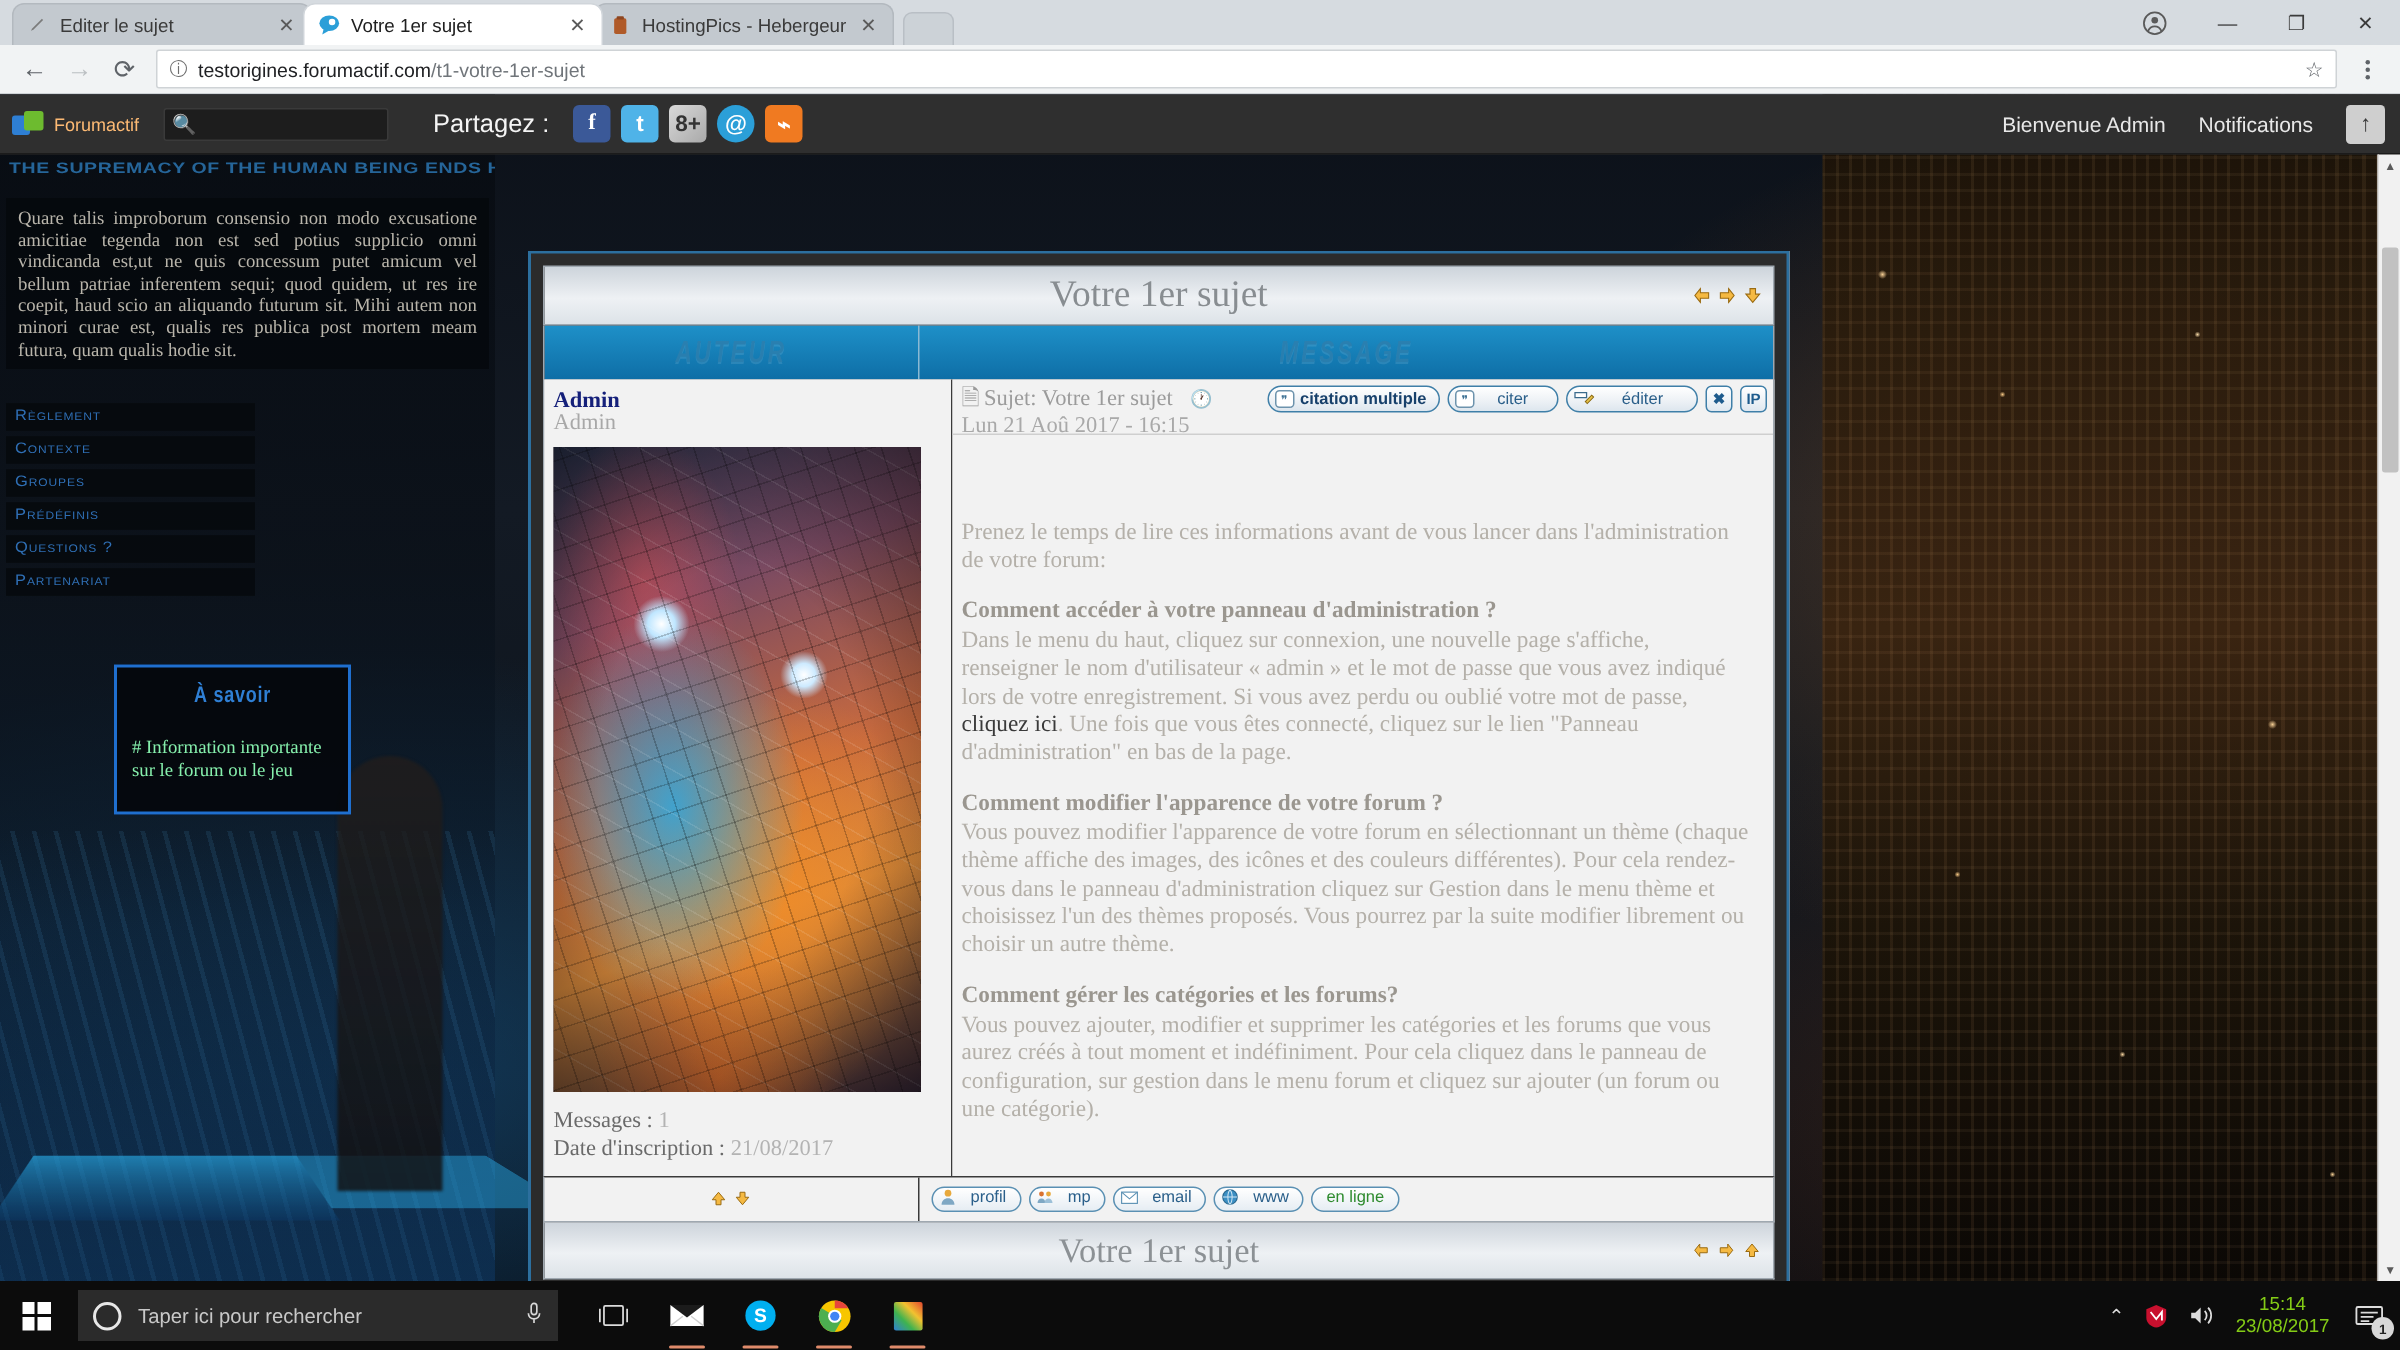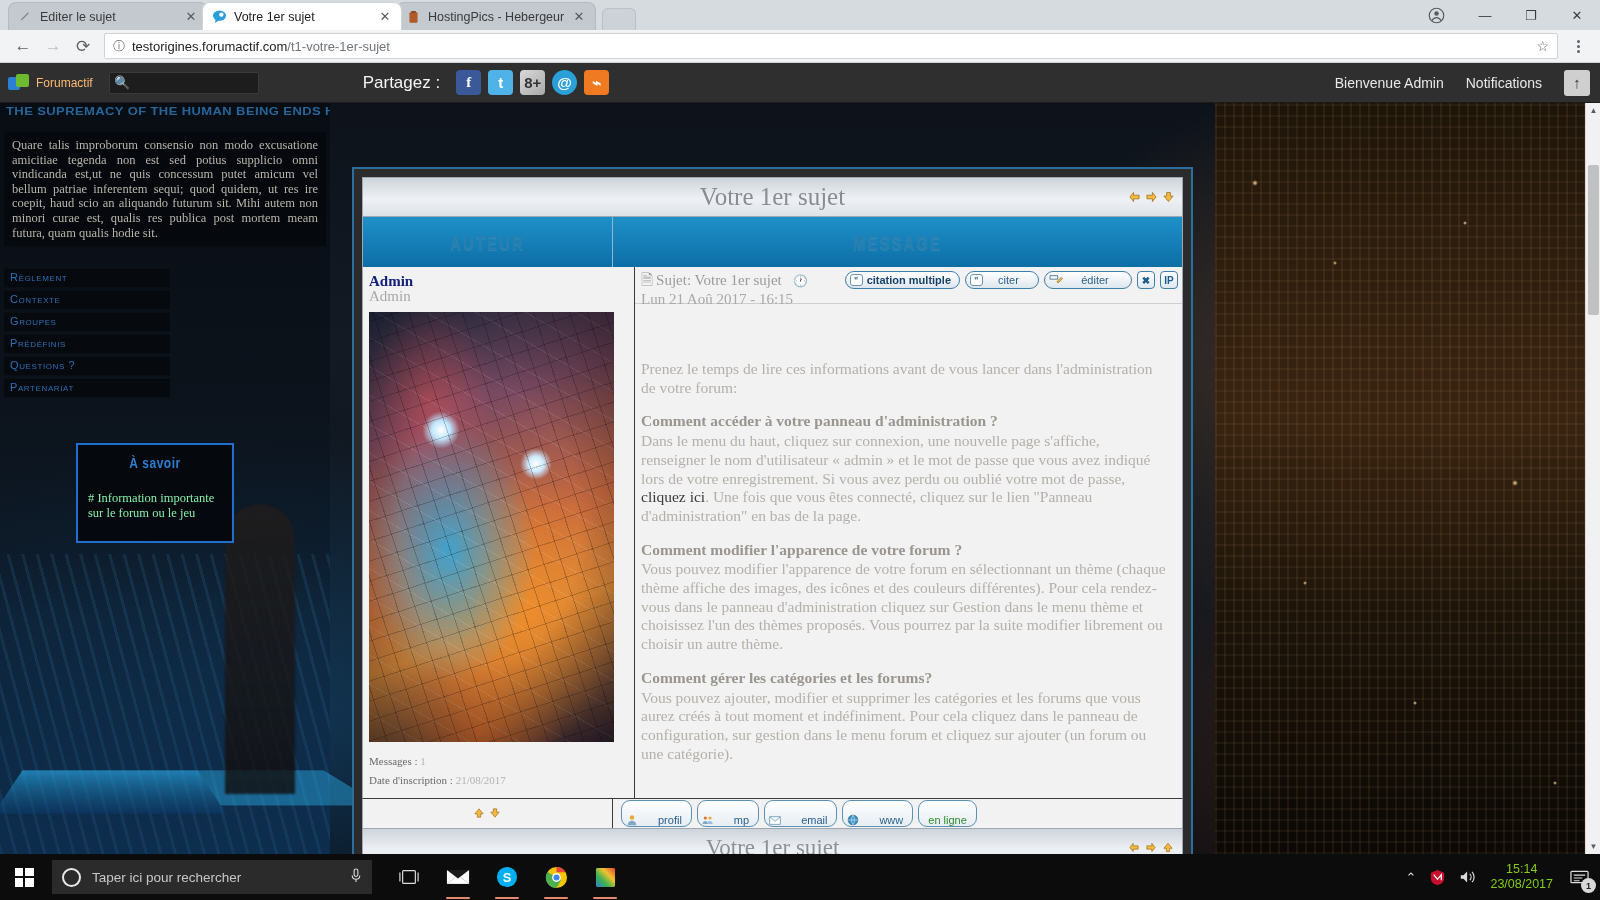--- a/index.html
+++ b/index.html
@@ -142,21 +142,21 @@
   .fa-logo { display: flex; align-items: center; margin-left: 8px; }
   .fa-logo-mark { width: 22px; height: 18px; position: relative; margin-right: 6px; }
   .fa-logo-mark .b1 { position: absolute; left: 0; top: 3px; width: 12px; height: 13px; background: #2e7fd4; border-radius: 2px;}
   .fa-logo-mark .b2 { position: absolute; left: 8px; top: 0px; width: 13px; height: 13px; background: #6dbb2f; border-radius: 2px;}
   .fa-logo-text { color: #fdba74; font-size: 12px; }
   .fa-search {
     width: 150px; height: 22px; background: #1d1d1d; border: 1px solid #3a3a3a;
     margin-left: 16px; border-radius: 2px; display: flex; align-items: center;
   }
   .fa-search .mag { margin-left: 5px; font-size: 13px; }
-  .fa-share { margin-left: 104px; color: #f4f4f4; font-size: 17px; }
+  .fa-share { margin-left: 30px; color: #f4f4f4; font-size: 17px; }
   .fa-socials { display: flex; align-items: center; gap: 7px; margin-left: 16px; }
   .soc { width: 25px; height: 25px; border-radius: 4px; display: flex; align-items: center;
          justify-content: center; color: #fff; font-size: 15px; font-weight: bold; }
   .soc.fb { background: #3b5998; font-family: "Liberation Serif", serif; }
   .soc.tw { background: #4fb3e8; }
   .soc.gp { background: linear-gradient(135deg,#d9d9d9,#a9a9a9); color:#333; }
   .soc.em { background: #2b9fd8; border-radius: 50%; }
   .soc.rs { background: #f07a21; }
   .fa-right { margin-left: auto; display: flex; align-items: center; gap: 22px; padding-right: 10px; }
   .fa-right a { color: #e8e8e8; font-size: 14px; text-decoration: none; }
@@ -211,22 +211,22 @@
     align-items: center; justify-content: center;
   }
   .t-head .t-title {
     font-family: "Liberation Serif", serif; font-size: 25px; color: #888d91;
   }
   .t-arrows { position: absolute; right: 8px; top: 50%; transform: translateY(-50%);
               display: flex; gap: 6px; }
   .arrow { width: 11px; height: 11px; position: relative; }
   .arrow svg { display: block; }
 
-  .t-colhead { display: flex; height: 50px; background: linear-gradient(180deg,#1e90c8 0%, #0e6ea6 100%);
-               border-left:1px solid #9fa8b0; border-right:1px solid #9fa8b0;}
+  .t-colhead { display: flex; height: 36px; background: linear-gradient(180deg,#1e90c8 0%, #0e6ea6 100%);
+               border-left:1px solid #9fa8b0; border-right:1px solid #9fa8b0;font-style:italic;}
   .t-colhead .c-author { width: 250px; border-right: 1px solid #8bb9d3; display:flex;
       align-items:center; justify-content:center; }
   .t-colhead .c-msg { flex: 1; display:flex; align-items:center; justify-content:center; }
   .colhead-label {
     color: #2d7fae; font-size: 15px; font-weight: bold; letter-spacing: 2px;
     text-transform: uppercase; font-family: "Liberation Sans", sans-serif;
     transform: scaleY(1.35); text-shadow: 0 1px 0 rgba(255,255,255,.12);
     opacity: .85;
   }
 
@@ -255,21 +255,21 @@
   }
   .au-avatar .mosaic {
     position:absolute; inset:0;
     background:
       repeating-linear-gradient(72deg, rgba(0,0,0,.22) 0 1px, transparent 1px 17px),
       repeating-linear-gradient(-18deg, rgba(0,0,0,.20) 0 1px, transparent 1px 19px),
       repeating-linear-gradient(30deg, rgba(255,255,255,.10) 0 1px, transparent 1px 25px);
   }
   .au-avatar .vign { position:absolute; inset:0;
     background: radial-gradient(ellipse 200px 300px at 120px 215px, transparent 45%, rgba(0,0,0,.5) 100%); }
-  .au-stats { margin-top: 10px; font-size: 11px; color: #7a7a7a; line-height: 19px; }
+  .au-stats { margin-top: 10px; font-size: 15px; color: #7a7a7a; line-height: 19px; }
   .au-stats .k { color: #6a6a6a; }
   .au-stats .v { color: #b3b3b3; }
 
   .cell-msg { flex: 1; background: #f2f2f2; display: flex; flex-direction: column; gap: 44px; }
   .msg-top {
     height: 37px; border-bottom: 1px solid #cfcfcf; display: flex; align-items: flex-start;
     padding: 4px 6px 0 6px; position: relative;
   }
   .msg-subj { font-family: "Liberation Serif", serif; font-size: 15px; color: #9b9b9b; line-height: 18px; }
   .msg-subj .pg { margin-right: 3px; color:#9b9b9b; }
@@ -303,23 +303,23 @@
   .msg-body a.inline { color: #3a3a3a; font-weight: 500; text-decoration: none; }
 
   .t-footrow {
     display: flex; height: 31px; background: #f2f2f2;
     border: 1px solid #9fa8b0; border-top: 1px solid #3a3a3a;
   }
   .t-footrow .fa-left { width: 250px; border-right: 1px solid #3a3a3a;
        display: flex; align-items: center; justify-content: center; gap: 5px; }
   .t-footrow .fa-rightcell { flex: 1; display: flex; align-items: center; padding-left: 8px; gap: 5px; }
   .btn-profile {
-    height: 27px; border: 1px solid #5a90b3; border-radius: 9px;
+    height: 17px; border: 1px solid #5a90b3; border-radius: 9px;
     background: linear-gradient(180deg,#ffffff,#e6edf3);
-    display:flex; align-items:flex-end; gap:20px; padding: 0 9px 0 4px; font-size: 11px; color:#2a5f8a;
+    display:flex; align-items:flex-start; gap:9px; padding: 0 9px 0 4px; font-size: 11px; color:#2a5f8a;
   }
   .btn-profile.green .lbl { color: #2e8b2e; }
   .mini { width:12px; height:12px; display:flex; align-items:center; justify-content:center; font-size:10px; }
 
   .t-foot {
     height: 38px; background: linear-gradient(180deg,#cdd4db 0%, #eef1f4 55%, #dde3e8 100%);
     border: 1px solid #9fa8b0; border-top: none; position: relative;
     display: flex; align-items: center; justify-content: center;
   }
   .t-foot .t-title { font-family: "Liberation Serif", serif; font-size: 23px; color: #8c9195; }

